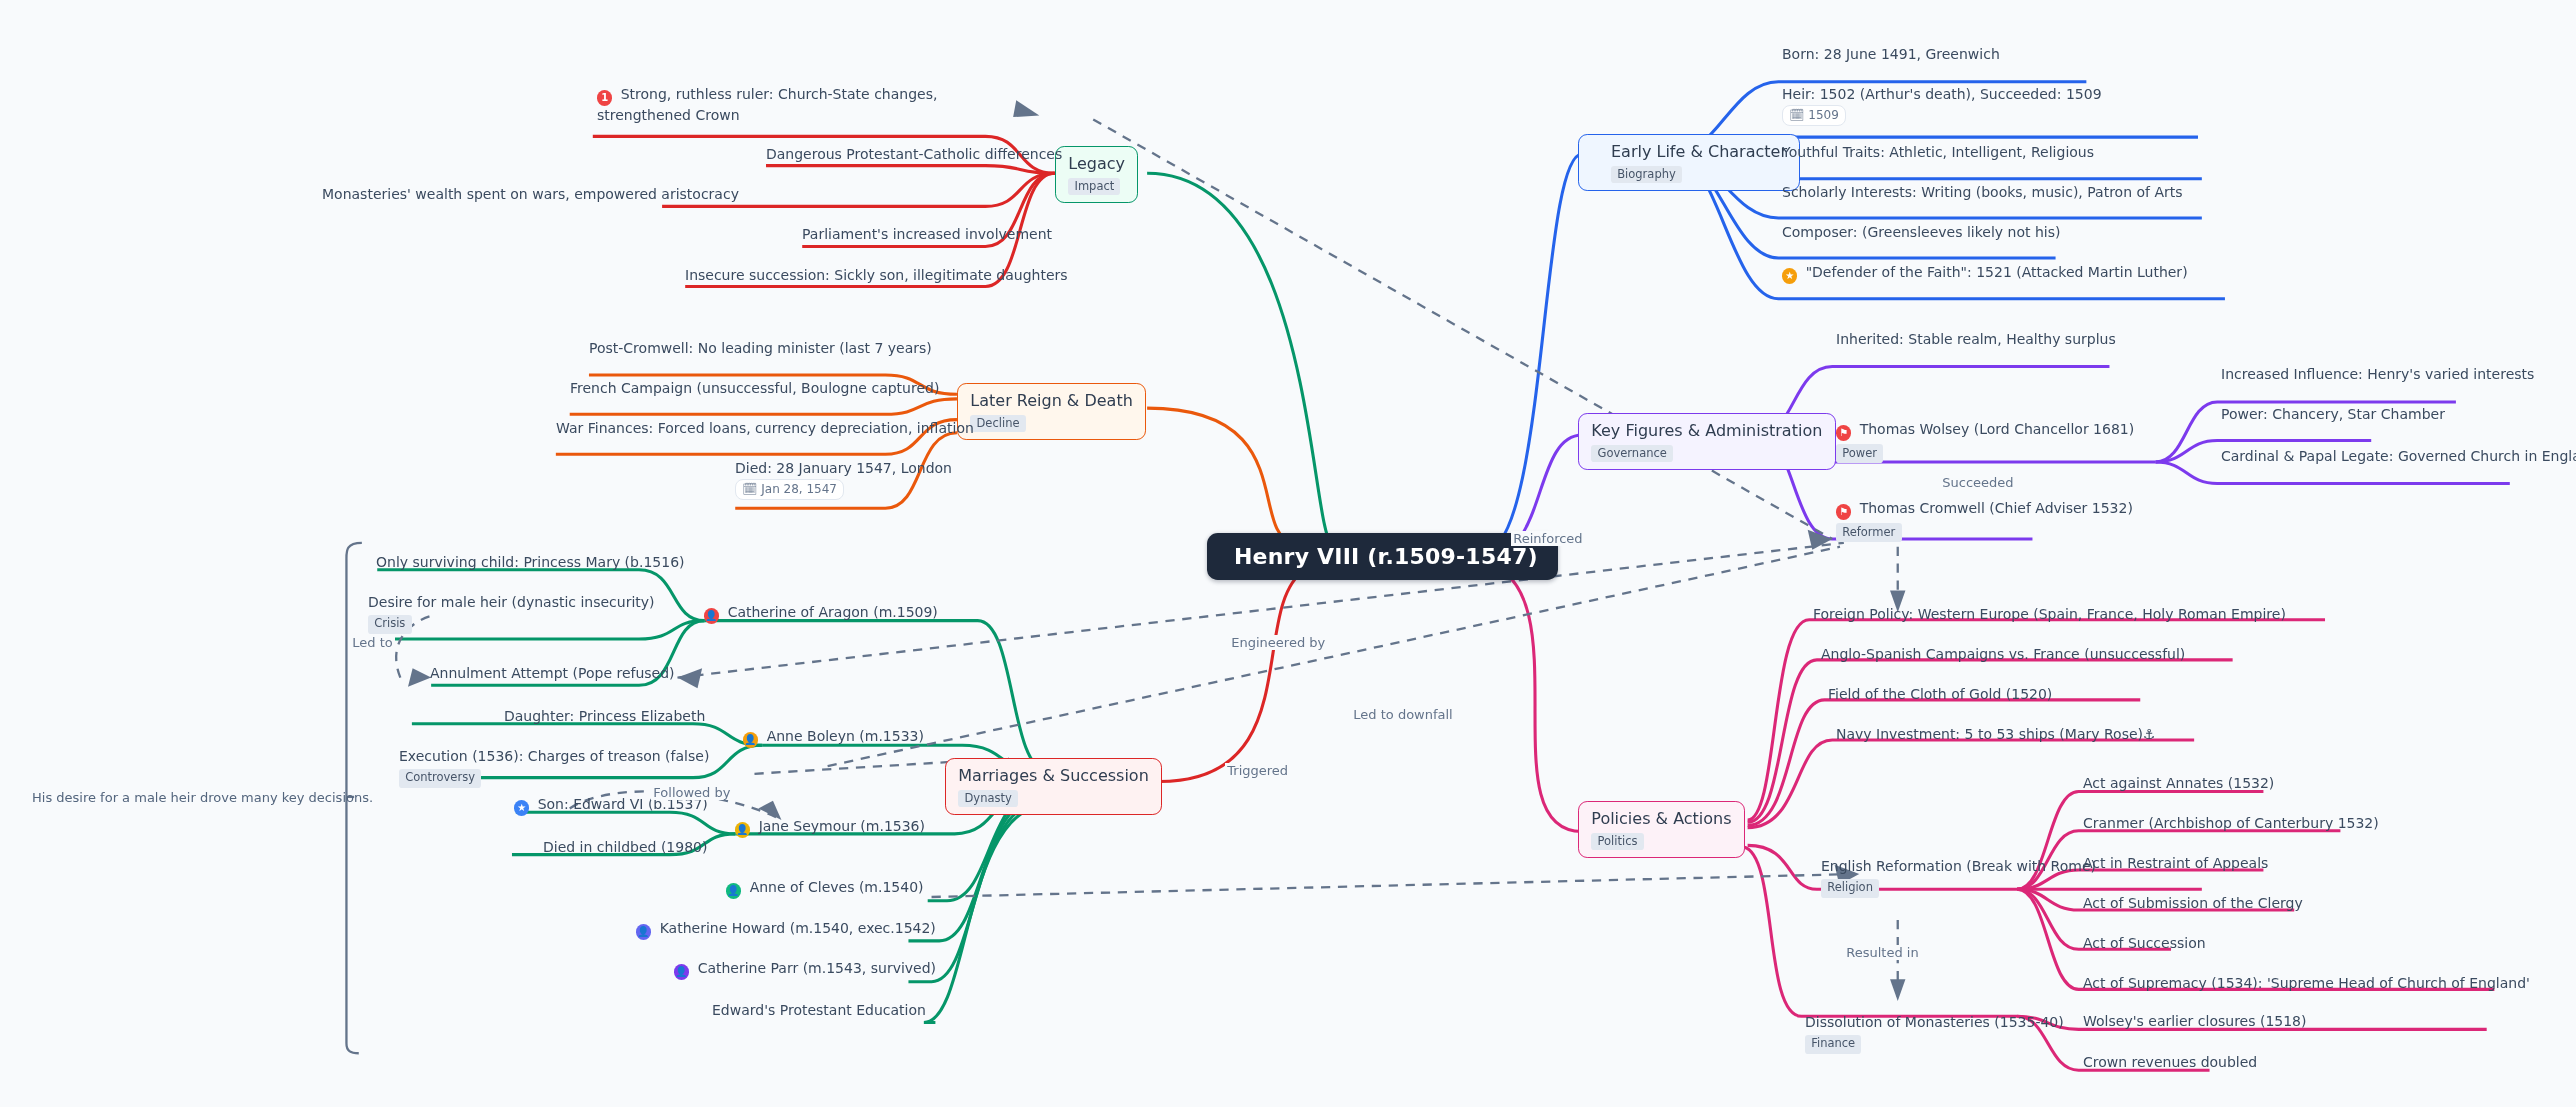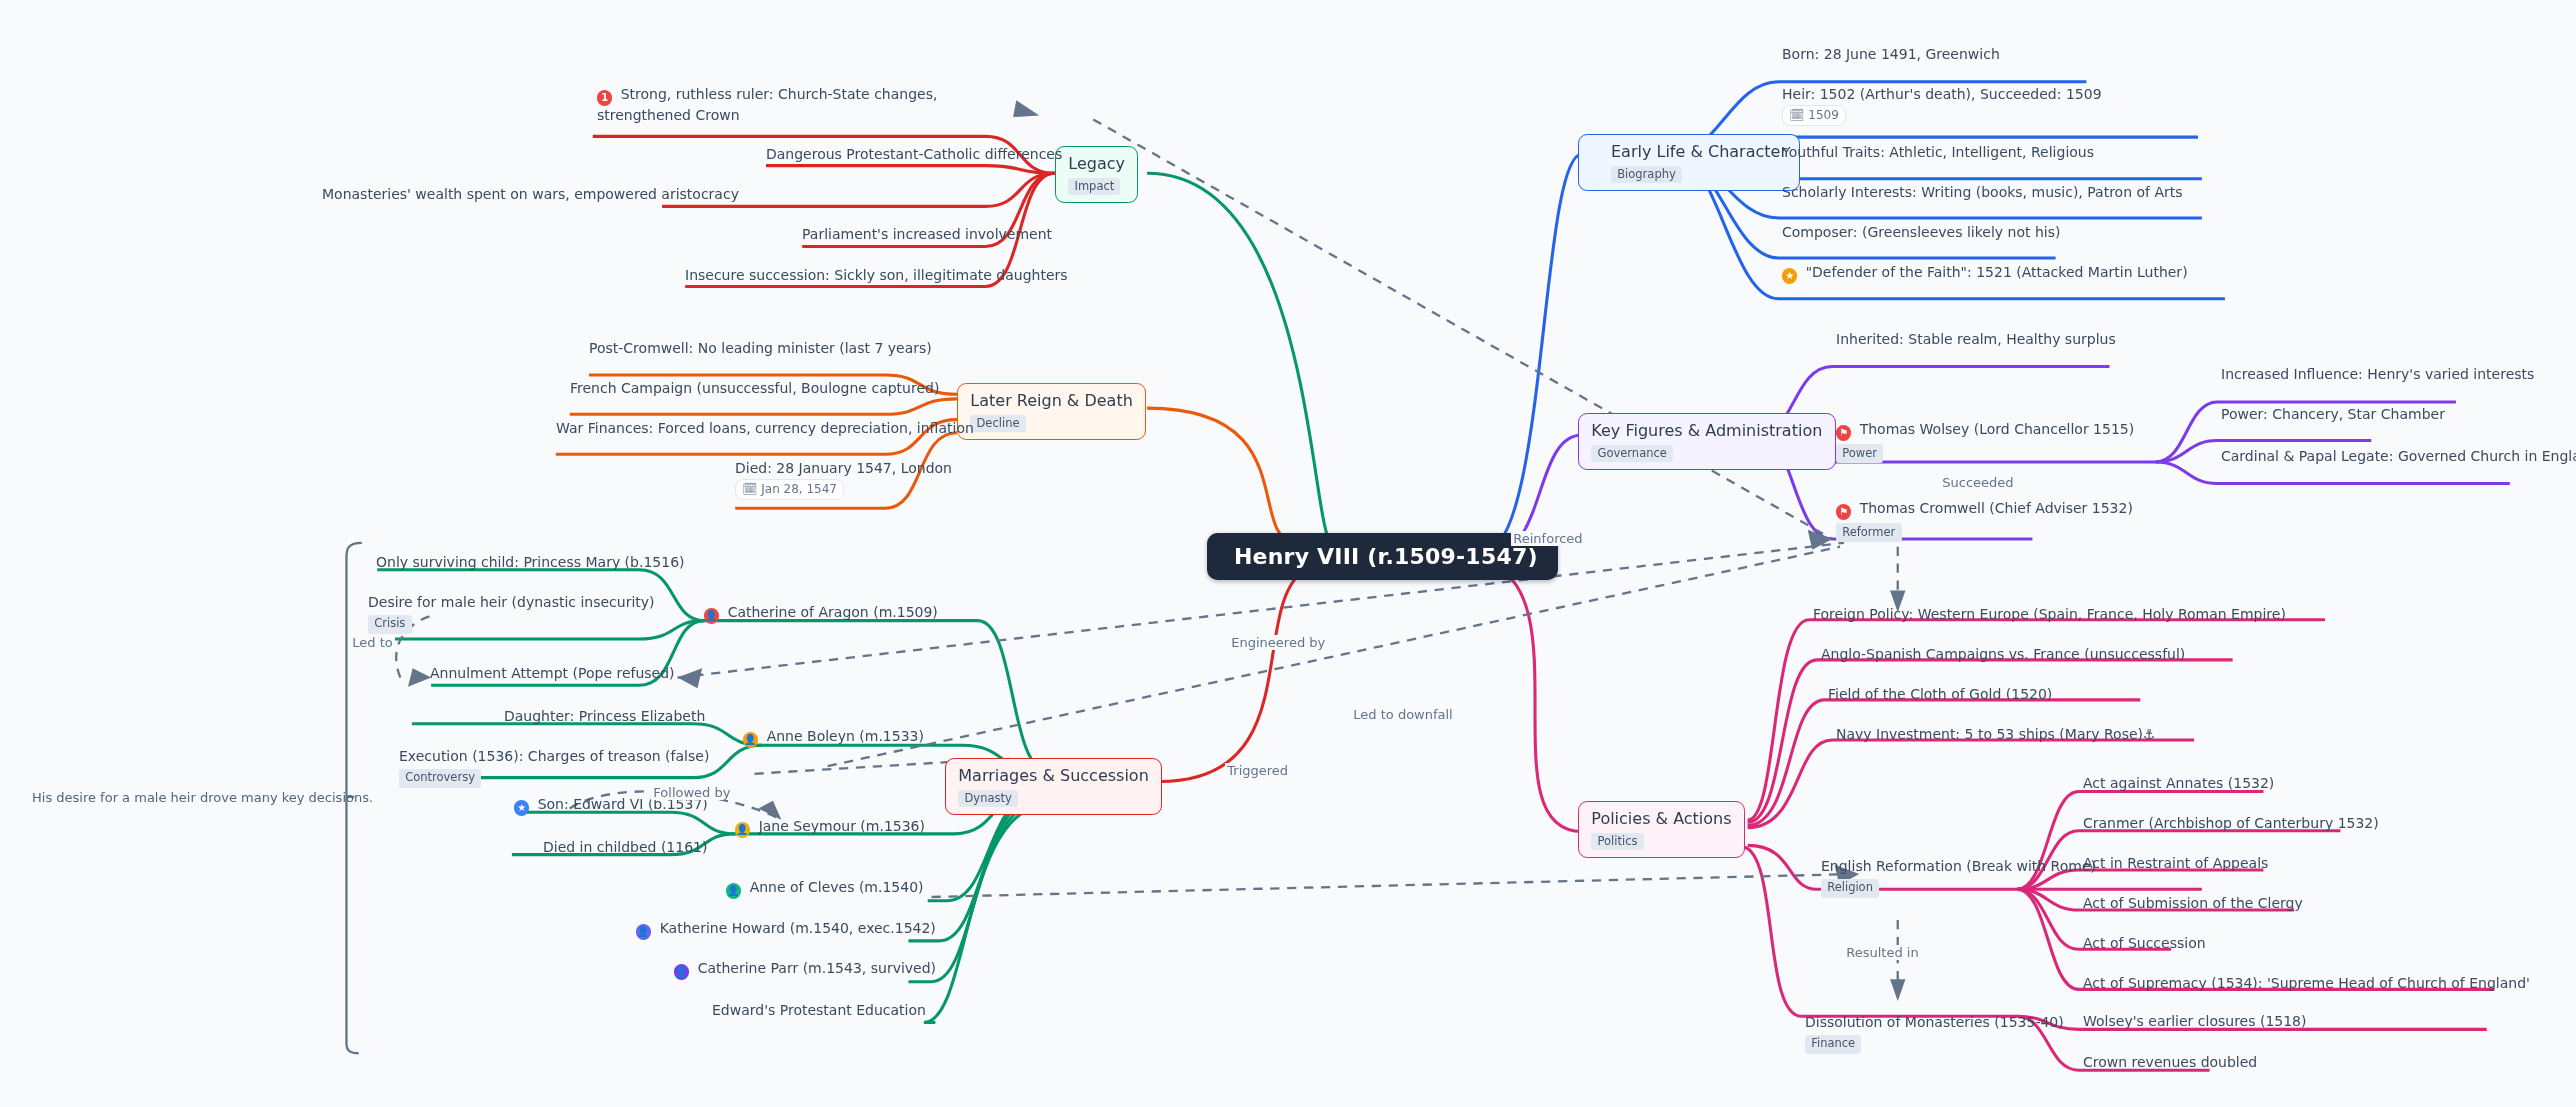--- a/index.html
+++ b/index.html
@@ -255,21 +255,21 @@
   <div class="node leaf" style="left:1782px;top:263px;">
     <span class="ic" style="background:#f59e0b;">★</span>
     <span>"Defender of the Faith": 1521 (Attacked Martin Luther)</span>
   </div>
 
   <div class="node leaf" style="left:1836px;top:330px;">
     <span>Inherited: Stable realm, Healthy surplus</span>
   </div>
   <div class="node leaf" style="left:1836px;top:420px;">
     <span class="ic" style="background:#ef4444;">⚑</span>
-    <span>Thomas Wolsey (Lord Chancellor 1515)</span><br>
+    <span>Thomas Wolsey (Lord Chancellor 1681)</span><br>
     <span class="badge">Power</span>
   </div>
   <div class="node leaf" style="left:1836px;top:499px;">
     <span class="ic" style="background:#ef4444;">⚑</span>
     <span>Thomas Cromwell (Chief Adviser 1532)</span><br>
     <span class="badge">Reformer</span>
   </div>
   <div class="node leaf" style="left:2221px;top:365px;">
     <span>Increased Influence: Henry's varied interests</span>
   </div>
@@ -403,21 +403,21 @@
   </div>
   <div class="node leaf" style="left:399px;top:747px;">
     <span>Execution (1536): Charges of treason (false)</span><br>
     <span class="badge">Controversy</span>
   </div>
   <div class="node leaf" style="left:514px;top:795px;">
     <span class="ic" style="background:#3b82f6;">★</span>
     <span>Son: Edward VI (b.1537)</span>
   </div>
   <div class="node leaf" style="left:543px;top:838px;">
-    <span>Died in childbed (1161)</span>
+    <span>Died in childbed (1980)</span>
   </div>
 
   <div class="relabel" style="left:1511px;top:531px;">Reinforced</div>
   <div class="relabel" style="left:1229px;top:635px;">Engineered by</div>
   <div class="relabel" style="left:1351px;top:707px;">Led to downfall</div>
   <div class="relabel" style="left:1225px;top:763px;">Triggered</div>
   <div class="relabel" style="left:350px;top:635px;">Led to</div>
   <div class="relabel" style="left:651px;top:785px;">Followed by</div>
   <div class="relabel" style="left:1940px;top:475px;">Succeeded</div>
   <div class="relabel" style="left:1844px;top:945px;">Resulted in</div>

